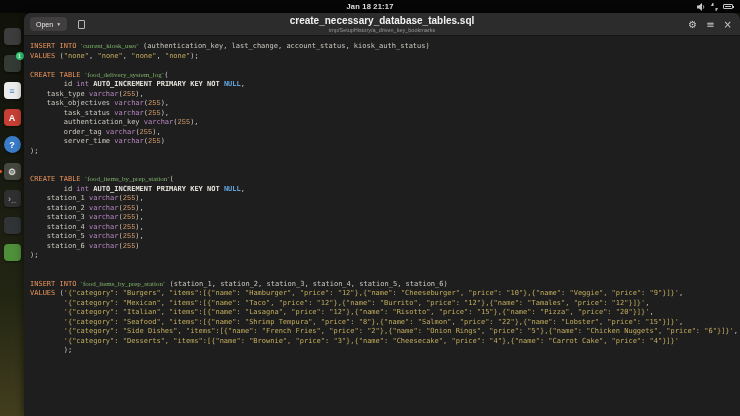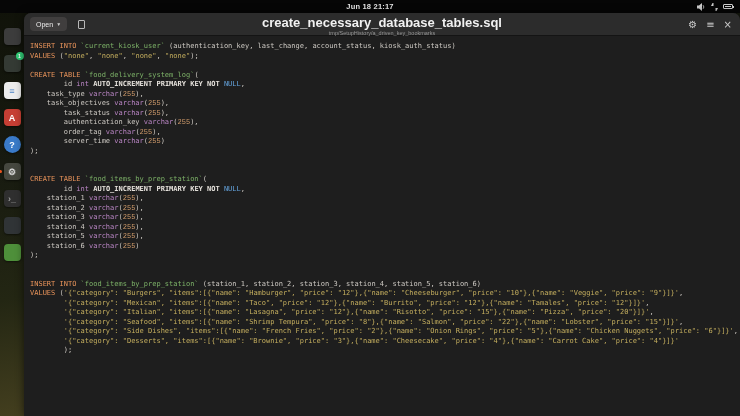--- a/index.html
+++ b/index.html
@@ -56,47 +56,47 @@
   }
   .open-btn {
     margin-left:6px; height:14px; background:#403e3e; border-radius:4px;
     padding:0 6px; display:flex; align-items:center; gap:3px;
     color:#ececec; font-size:7px; cursor:pointer;
   }
   .caret { font-size:5px; color:#cdcdcd; }
   .newtab-btn { margin-left:8px; width:12px; height:12px; display:flex; align-items:center; justify-content:center; cursor:pointer; }
   .page-ico { width:7px; height:9px; border:1px solid #b8b8b8; border-radius:1px; }
   .title-wrap { position:absolute; left:50%; top:3px; transform:translateX(-50%); text-align:center; line-height:1; }
-  .title { font-size:13px; font-weight:bold; color:#f1f1f1; white-space:nowrap; }
+  .title { font-size:10px; font-weight:bold; color:#f1f1f1; white-space:nowrap; }
   .subtitle { font-size:5.5px; color:#969696; margin-top:2px; white-space:nowrap; }
   .header-right { position:absolute; right:8px; top:0; height:23px; display:flex; align-items:center; gap:9px; }
   .hico { color:#c9c9c9; font-size:10px; line-height:1; cursor:pointer; font-family:"DejaVu Sans", sans-serif; }
 
   
   .code {
     flex:1 1 auto; background:#1e1e1e; overflow:hidden;
     padding:6px 4px 0 6px;
     font-family:"DejaVu Sans Mono", monospace;
     font-size:7px; line-height:9.5px; white-space:pre; cursor:text;
   }
   .ln { height:9.5px; }
   .tk-k { color:var(--c-k); font-weight:normal; }
-  .tk-t { color:var(--c-t); }
+  .tk-t { color:var(--c-t);font-family:Liberation Serif, serif; }
   .tk-y { color:var(--c-y); }
   .tk-n { color:var(--c-n);font-family:Liberation Mono, monospace; }
   .tk-s { color:var(--c-s); }
-  .tk-u { color:var(--c-u); font-weight:normal; }
+  .tk-u { color:var(--c-u); font-weight:bold; }
   .tk-b { color:var(--c-b); font-weight:bold; }
   .tk-p { color:var(--c-p); }
 </style>
 </head>
 <body>
 
 <div class="topbar">
-  <span class="clock">Jun 18 21:17</span>
+  <span class="clock">Jan 18 21:17</span>
   <div class="tray">
     <svg width="9" height="8" viewBox="0 0 9 8">
         <path d="M0 2.5h2L5 0v8L2 5.5H0z" fill="#cfcfcf"></path>
         <path d="M6 2.2c1 .8 1 2.8 0 3.6" stroke="#cfcfcf" stroke-width="0.8" fill="none"></path>
       </svg>
     <svg width="7" height="8" viewBox="0 0 7 8">
         <path d="M1.5 3V0L0 3zM1.5 0h1v3h-1z" fill="#cfcfcf"></path>
         <path d="M5.5 5v3L7 5zM4.5 5h1v3h-1z" fill="#cfcfcf"></path>
       </svg>
     <span class="batt"></span>

